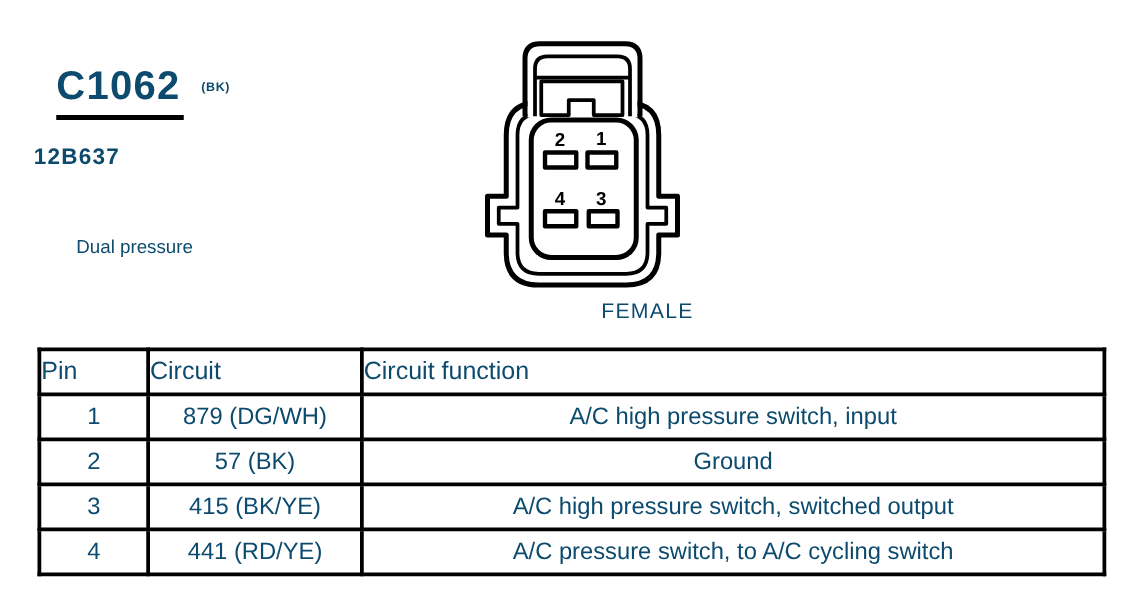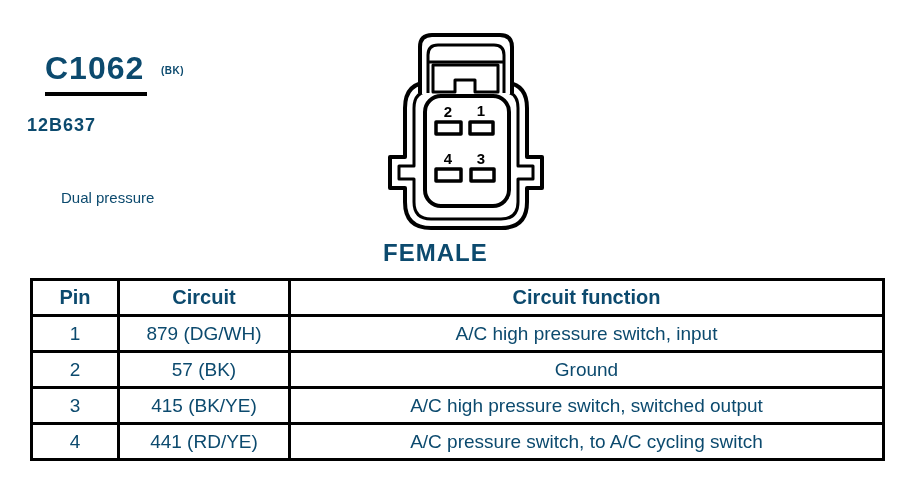--- a/index.html
+++ b/index.html
@@ -61,23 +61,23 @@
   .connector-svg {
     position: absolute;
     left: 385px;
     top: 28px;
   }
   .gender-label {
     position: absolute;
     left: 383px;
     top: 239px;
     width: 172px;
-    text-align: left;
-    font-size: 24px;
-    font-weight: bold;
+    text-align: right;
+    font-size: 17px;
+    font-weight: normal;
     letter-spacing: 1px;
   }
 
   
   .pinout-wrap {
     position: absolute;
     left: 30px;
     top: 278px;
   }
   table.pinout {
@@ -88,22 +88,22 @@
   table.pinout th,
   table.pinout td {
     border: 3px solid #000;
     height: 33px;
     padding: 0;
     overflow: hidden;
     white-space: nowrap;
   }
   table.pinout th {
     font-size: 20px;
-    font-weight: bold;
-    text-align: center;
+    font-weight: normal;
+    text-align: left;
   }
   table.pinout td {
     font-size: 19px;
   }
   td.cell-pin, td.cell-circuit {
     text-align: center;
   }
   td.cell-func {
     text-align: center;
     padding-left: 13px;

